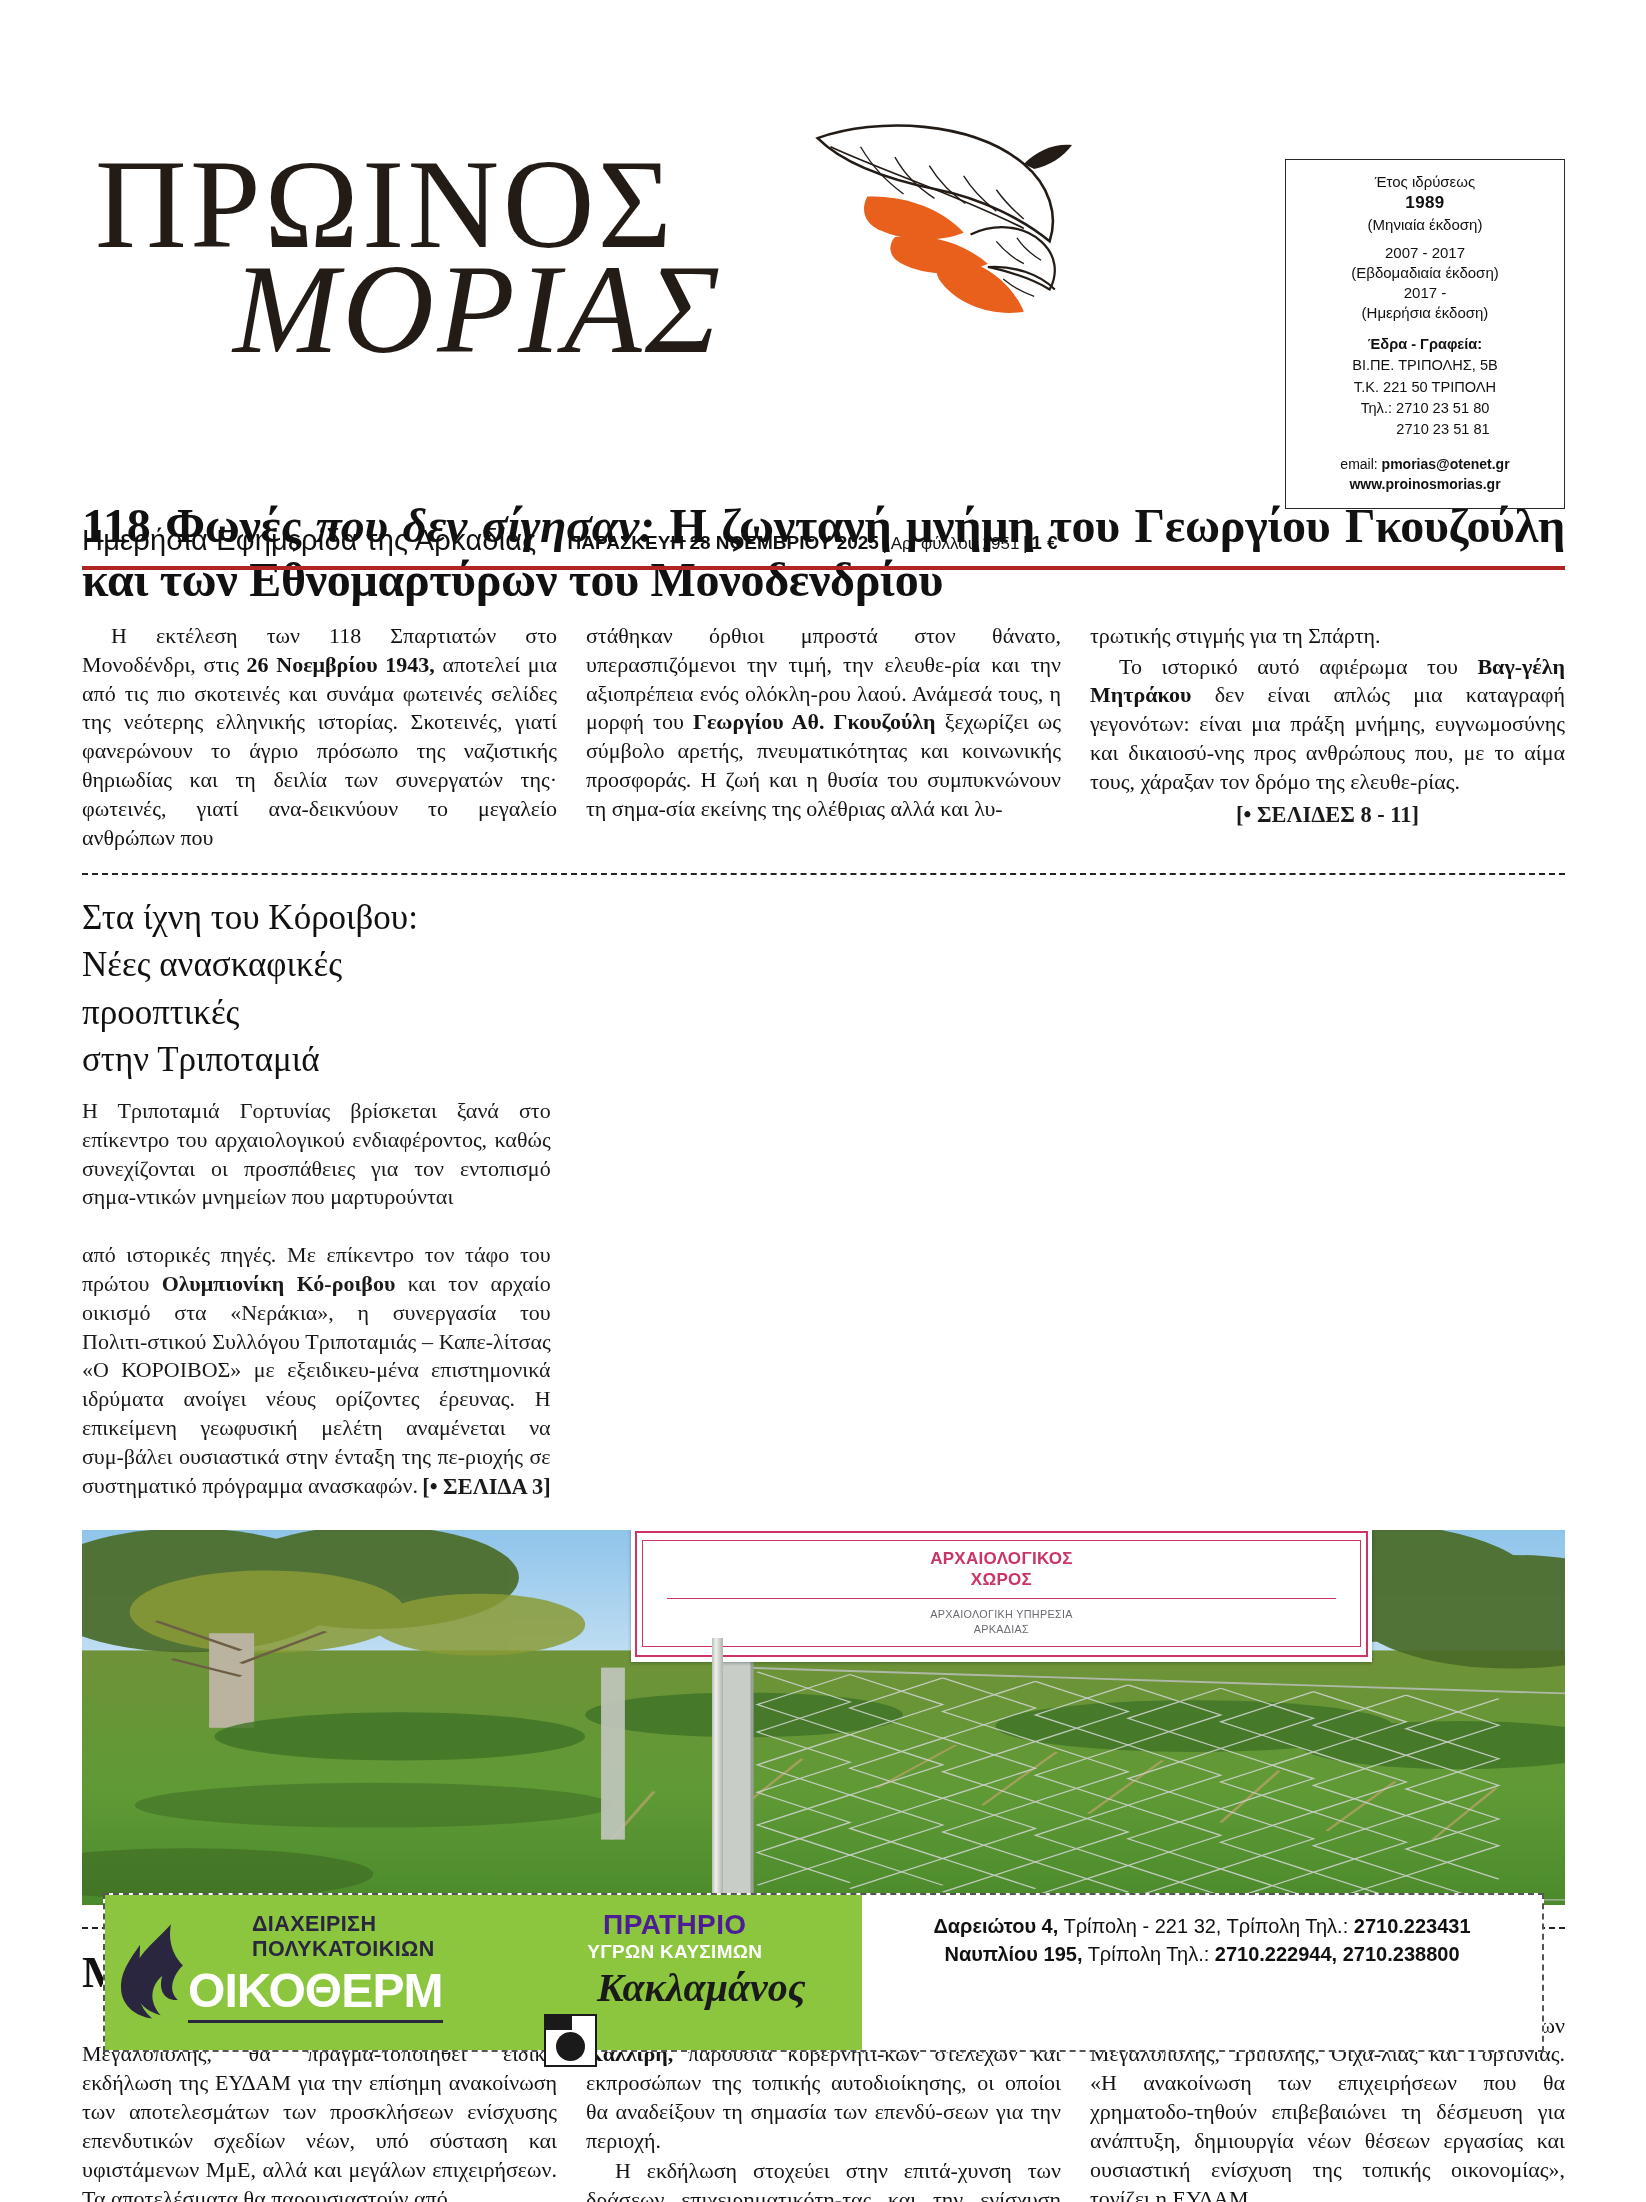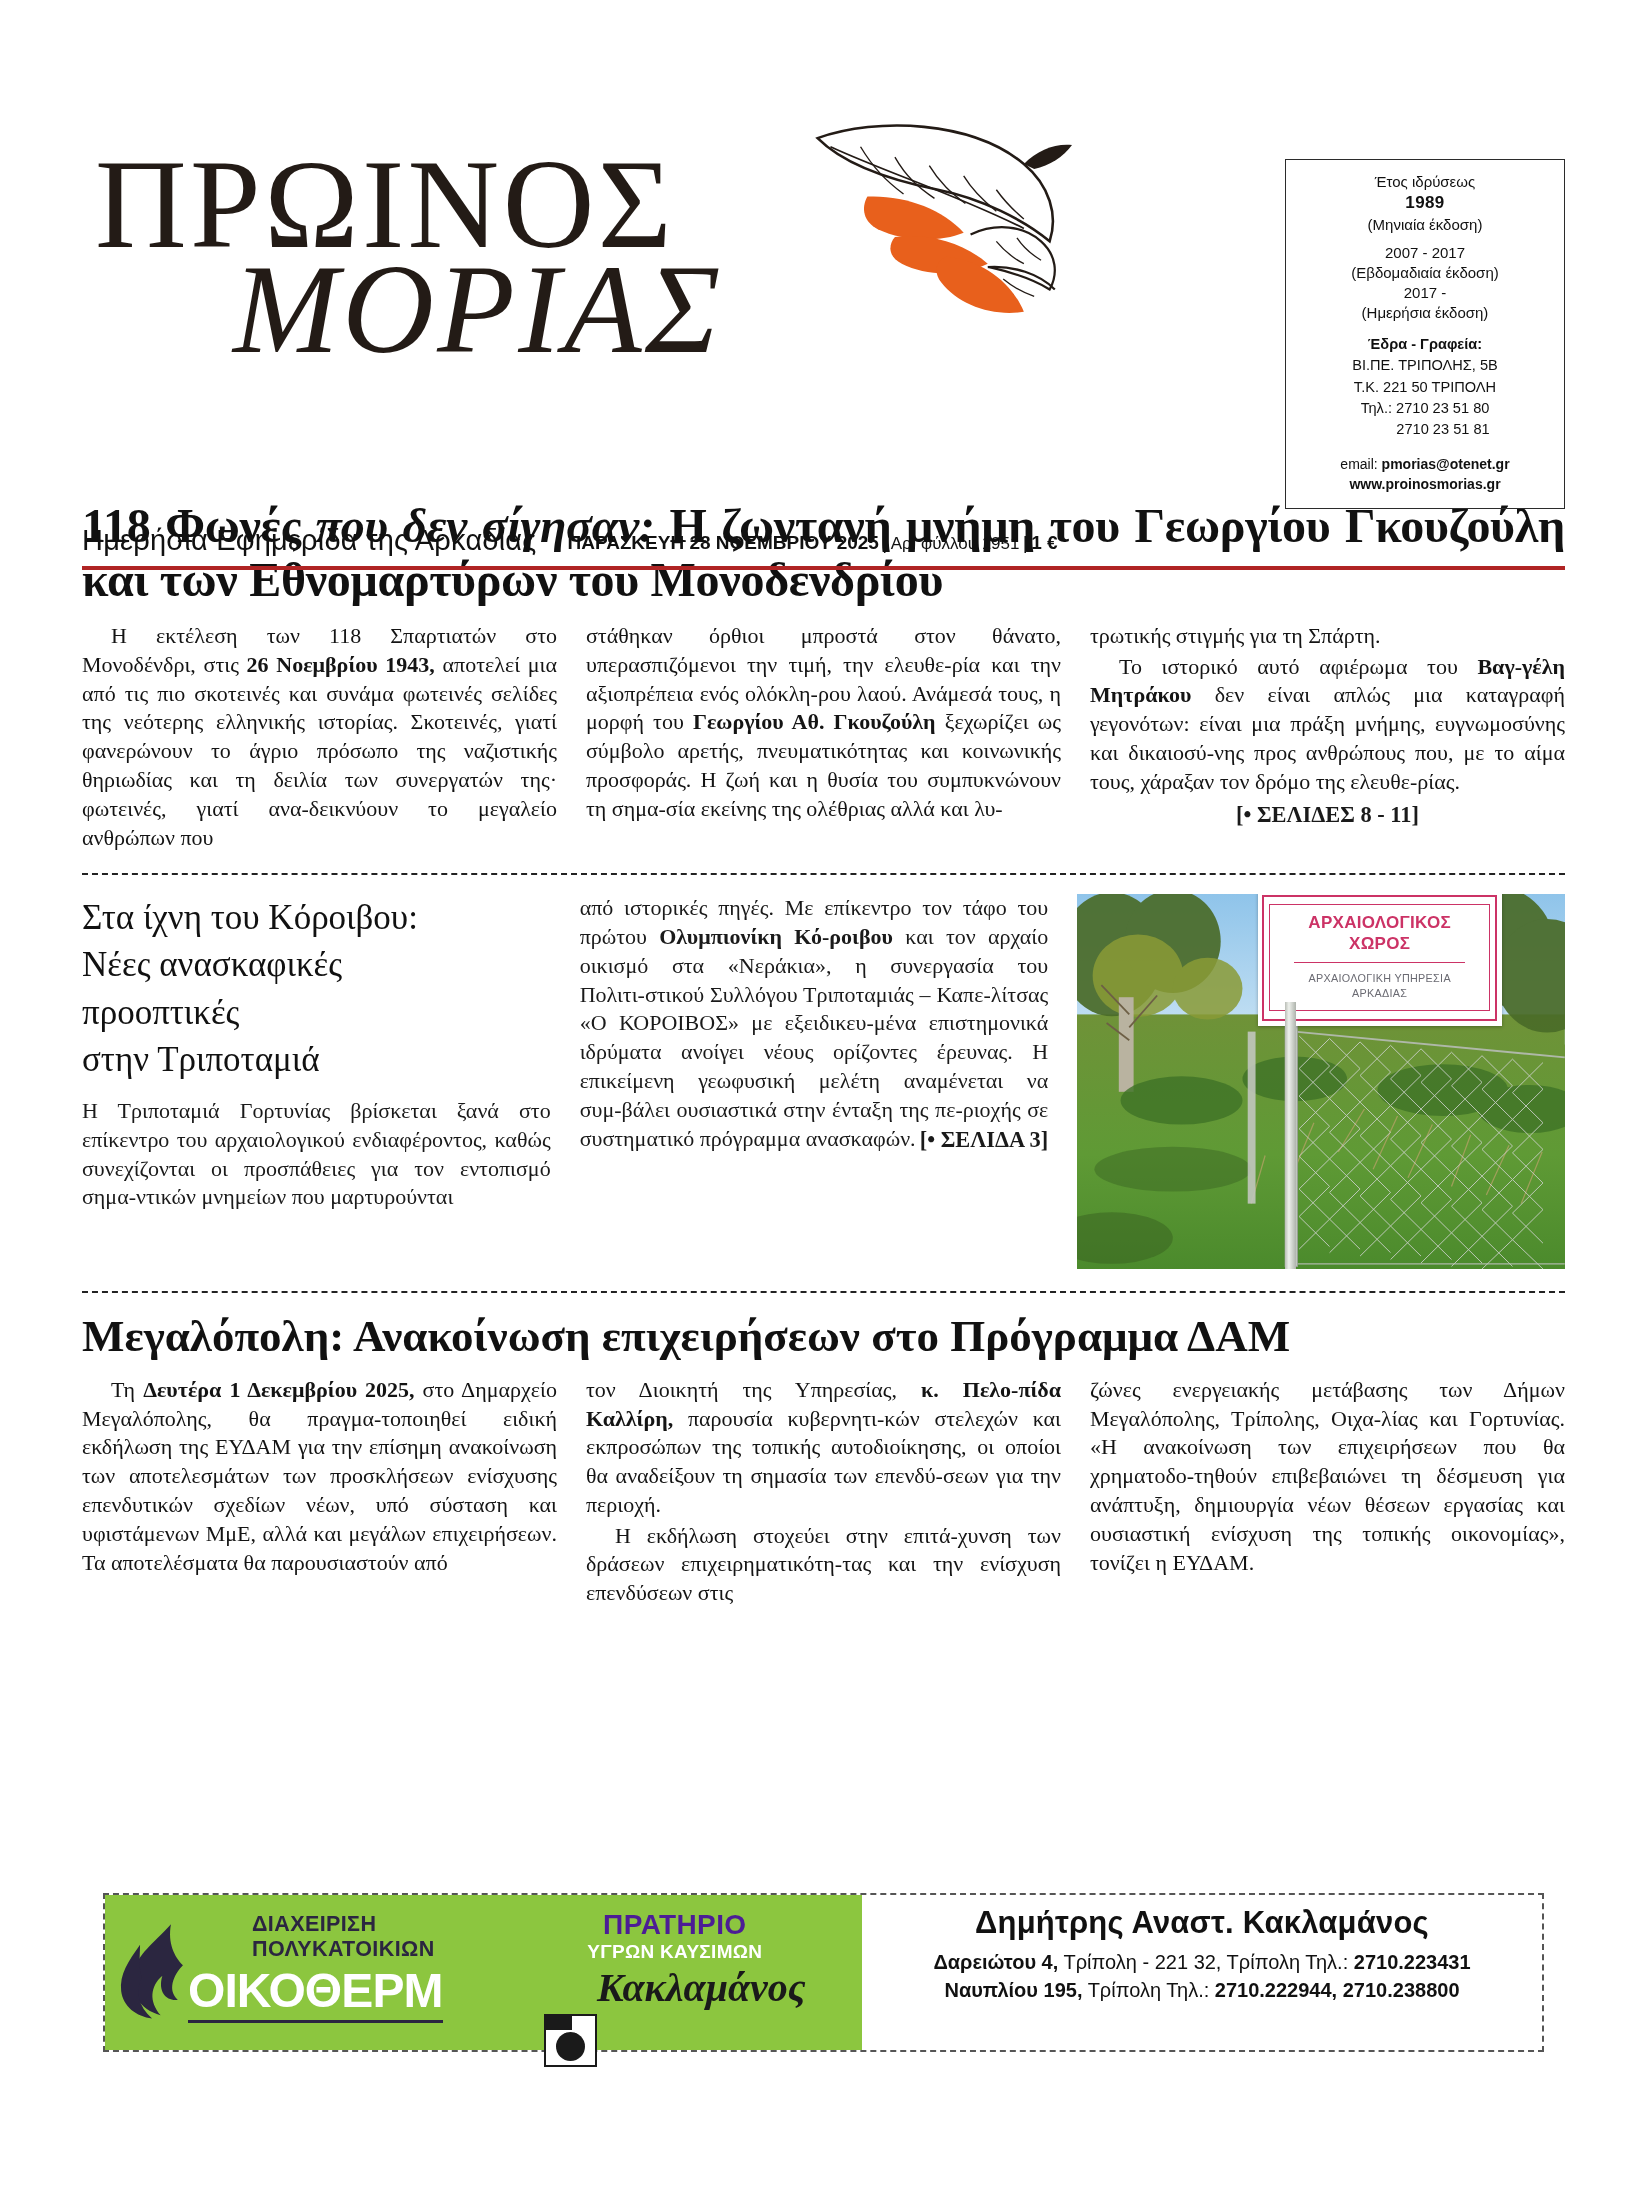--- a/index.html
+++ b/index.html
@@ -157,21 +157,21 @@
   .pageref {
     text-align: center;
     font-weight: bold;
     font-size: 22.4px;
     margin-top: 5.2px;
     font-family: "Liberation Serif", "DejaVu Serif", serif;
   }
   .pageref-inline { float: right; font-weight: bold; font-size: 22.4px; }
 
   
-  .art2 { margin: 0 82px; display: flex; gap: 29px; }
+  .art2 { margin: 0 82px; display: flex; gap: 29px; flex-direction: column; }
   .art2 .c1 { width: 31.6%; }
   .art2 .c2 { width: 31.6%; }
   .art2 .c3 { flex: 1; }
   .sub-headline {
     font-family: "Liberation Serif", "DejaVu Serif", serif;
     font-size: 35px;
     line-height: 1.35;
     color: #111;
     margin-bottom: 13.8px;
   }
@@ -572,21 +572,20 @@
         <div class="kak-top">ΠΡΑΤΗΡΙΟ</div>
         <div class="kak-sub">ΥΓΡΩΝ ΚΑΥΣΙΜΩΝ</div>
         <div style="position:relative;">
           <div class="kak-mark"></div>
           <div class="kak-name">Κακλαμάνος</div>
         </div>
       </div>
     </div>
 
     <div class="ad-white">
-      <div class="ad-title">Δημήτρης Αναστ. Κακλαμάνος</div>
       <div class="ad-line">
         <b>Δαρειώτου 4,</b><span> Τρίπολη - 221 32, Τρίπολη Τηλ.: </span><b>2710.223431</b>
       </div>
       <div class="ad-line" style="margin-top:1.7px;">
         <b>Ναυπλίου 195,</b><span> Τρίπολη Τηλ.: </span><b>2710.222944,  2710.238800</b>
       </div>
     </div>
   </div>
 
 </div>

